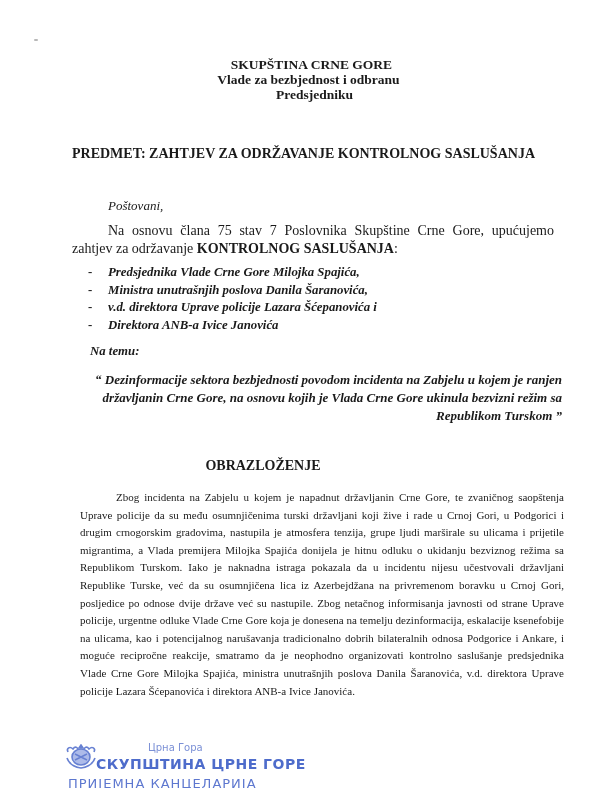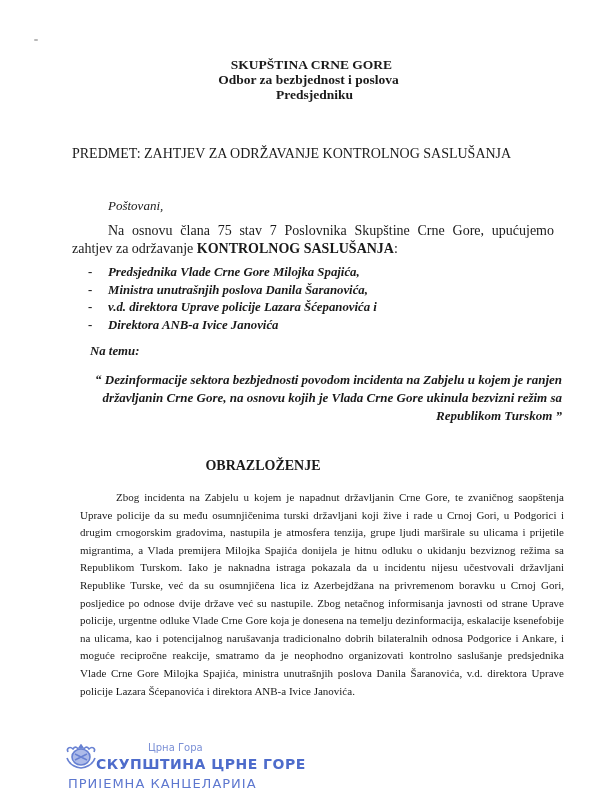--- a/index.html
+++ b/index.html
@@ -10,21 +10,21 @@
   }
   .page { position: absolute; left: 0; top: 0; width: 611px; height: 788px; }
   .speck { position: absolute; left: 34px; top: 39px; width: 4px; height: 2px; background: #9a9a9a; border-radius: 1px; opacity: .7; }
 
   .header { position: absolute; left: 0; width: 611px; top: 57px; text-align: center; font-weight: bold; font-size: 13.5px; line-height: 15px; }
   .header div { margin-left: 0px; }
   .header .l1 { padding-left: 12px; }
   .header .l2 { padding-left: 6px; }
   .header .l3 { padding-left: 18px; }
 
-  .subject { position: absolute; left: 72px; top: 146px; font-weight: normal; font-size: 14px; letter-spacing: 0; white-space: nowrap; }
+  .subject { position: absolute; left: 72px; top: 146px; font-weight: bold; font-size: 14px; letter-spacing: 0; white-space: nowrap; }
 
   .greeting { position: absolute; left: 108px; top: 198px; font-style: italic; font-size: 13px; }
 
   .intro { position: absolute; left: 72px; top: 222px; width: 482px; font-size: 14px; line-height: 18px; text-align: justify; text-indent: 36px; }
   .intro b { font-weight: bold; }
 
   .list { position: absolute; left: 88px; top: 264px; margin: 0; padding: 0; list-style: none; font-size: 12.8px; line-height: 17.5px; font-style: italic; font-weight: bold; }
   .list li { position: relative; padding-left: 20px; white-space: nowrap; }
   .list li .dash { position: absolute; left: 0; top: 0; font-style: normal; }
 
@@ -43,21 +43,21 @@
   .stamp .office { position: absolute; left: 8px; top: 34px; font-size: 13px; letter-spacing: 1px; color: #5d77cf; white-space: nowrap; }
 </style>
 </head>
 <body>
 
 <div class="page">
   <div class="speck"></div>
 
   <div class="header">
     <div class="l1">SKUPŠTINA CRNE GORE</div>
-    <div class="l2">Odbor za bezbjednost i poslova</div>
+    <div class="l2">Vlade za bezbjednost i odbranu</div>
     <div class="l3">Predsjedniku</div>
   </div>
 
   <div class="subject">PREDMET: ZAHTJEV ZA ODRŽAVANJE KONTROLNOG SASLUŠANJA</div>
 
   <div class="greeting">Poštovani,</div>
 
   <div class="intro"><span>Na osnovu člana 75 stav 7 Poslovnika Skupštine Crne Gore, upućujemo zahtjev za održavanje </span><b>KONTROLNOG SASLUŠANJA</b><span>:</span></div>
 
   <ul class="list">

